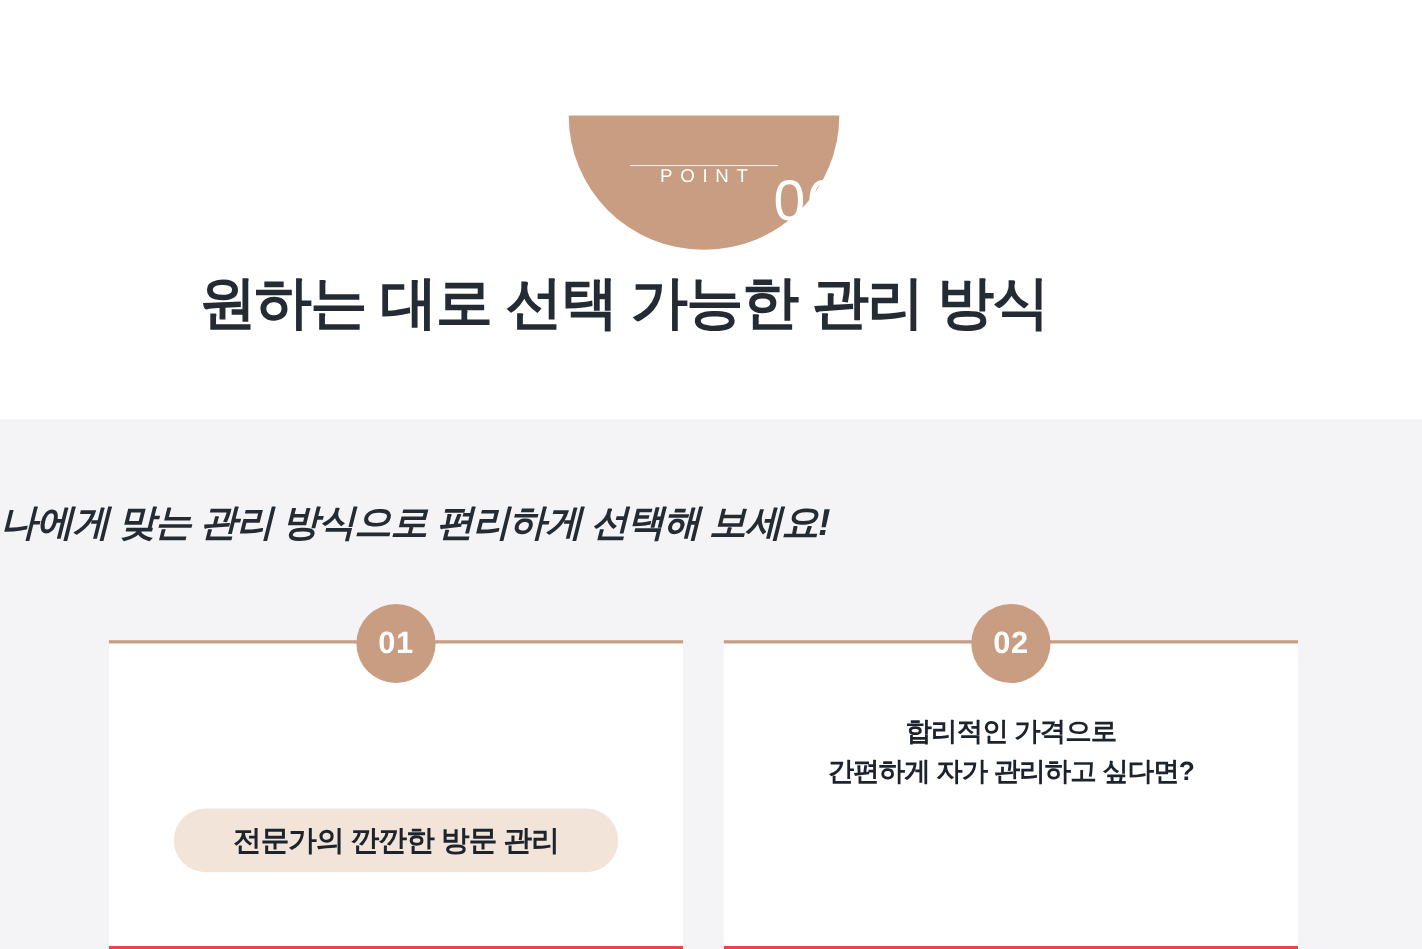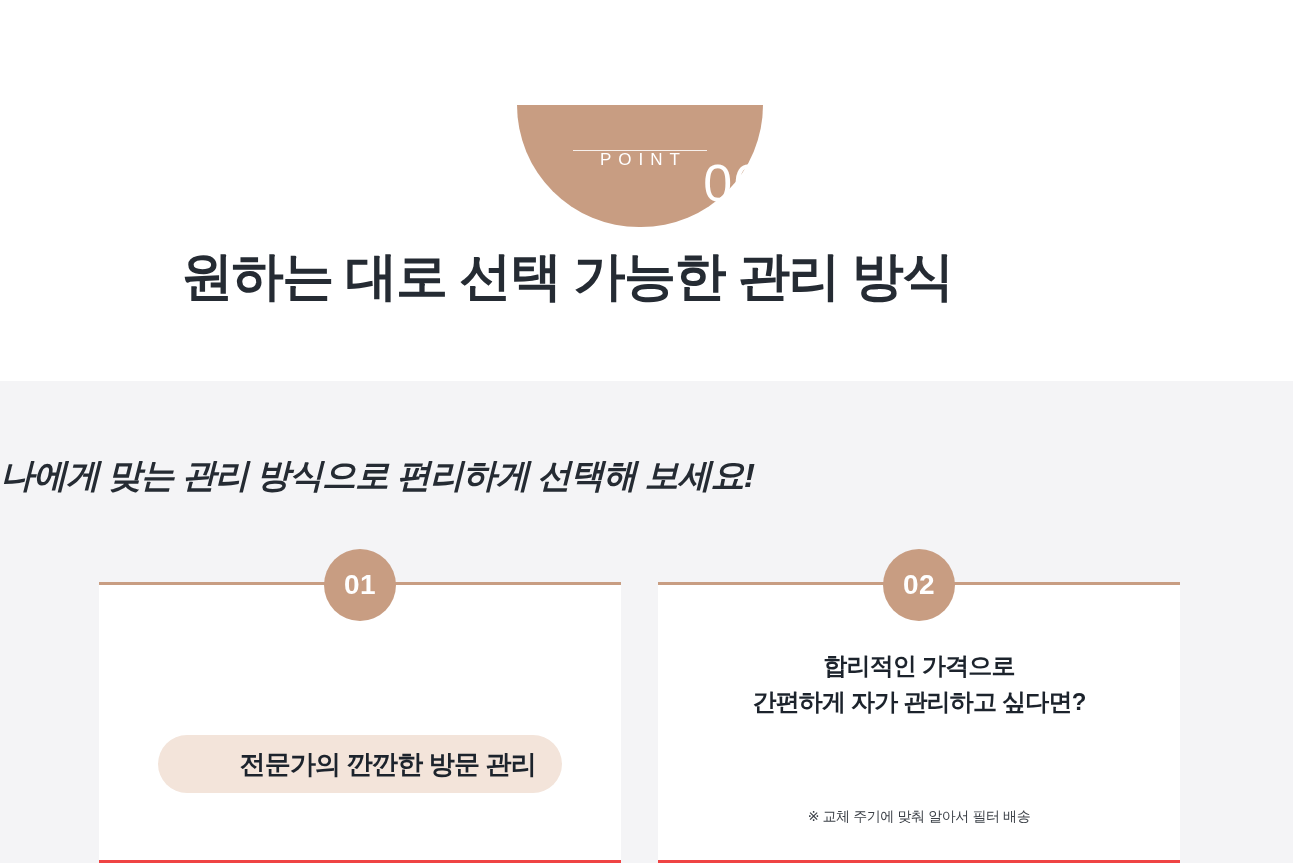--- a/index.html
+++ b/index.html
@@ -185,21 +185,21 @@
     top: 150px;
     transform: translateX(-50%);
     min-width: 404px;
     height: 58px;
     border-radius: 29px;
     background: #f3e4da;
     color: #1c232c;
     font-size: 26px;
     font-weight: bold;
     line-height: 58px;
-    text-align: right;
+    text-align: center;
     letter-spacing: -0.8px;
     padding: 0 26px;
     box-sizing: border-box;
     white-space: nowrap;
   }
 
   .card-note {
     position: absolute;
     left: 0;
     top: 223px;
@@ -241,19 +241,18 @@
         </div>
       </div>
 
       <div class="card card-2">
         <div class="card-num">02</div>
         <div class="card-body">
           <div class="card-head">
             <span class="l1">합리적인 가격으로</span>
             <span class="l2">간편하게 자가 관리하고 싶다면?</span>
           </div>
-          <div class="card-note">※ 교체 주기에 맞춰 알아서 필터 배송</div>
         </div>
       </div>
 
     </div>
   </div>
 </div>
 
 </body></html>

